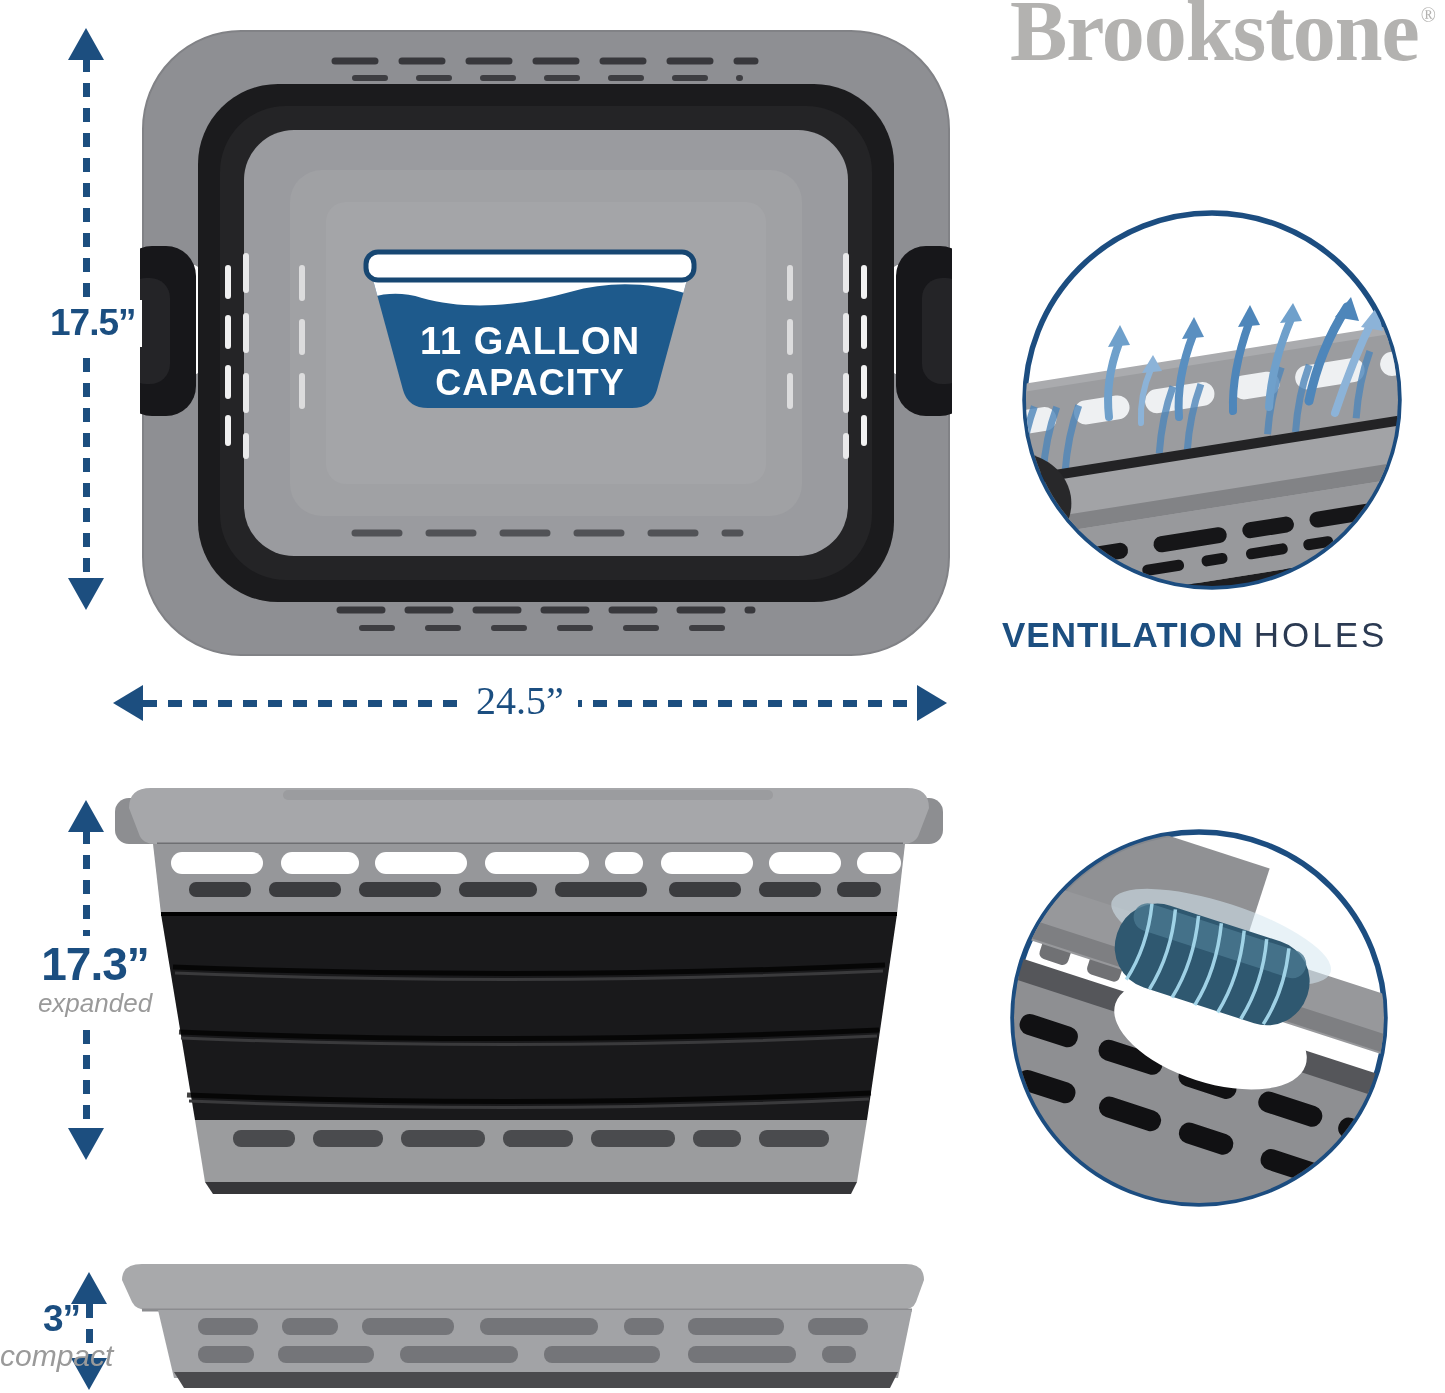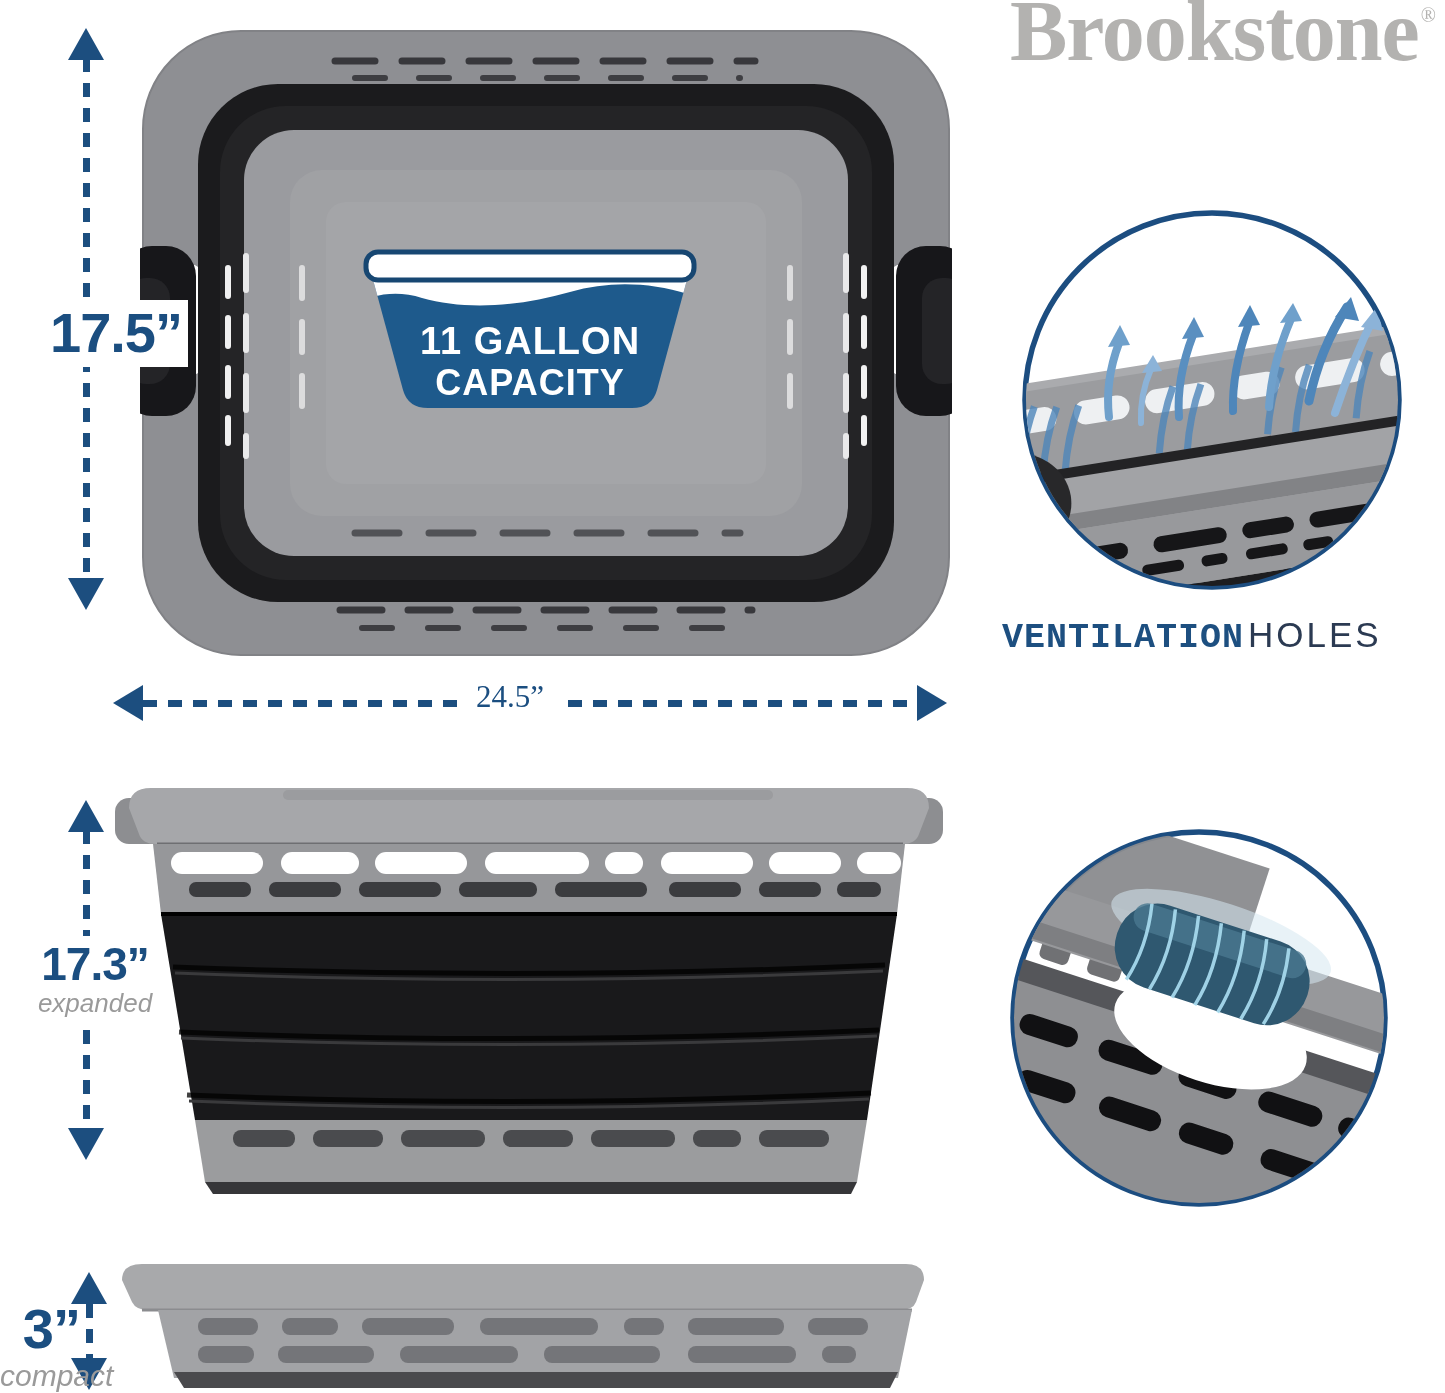--- a/index.html
+++ b/index.html
@@ -16,31 +16,31 @@
   .vline{position:absolute;width:7px;
          background:repeating-linear-gradient(to bottom,#1c4e7f 0 14px,rgba(0,0,0,0) 14px 25px);}
   .hline{position:absolute;height:7px;
          background:repeating-linear-gradient(to right,#1c4e7f 0 14px,rgba(0,0,0,0) 14px 25px);}
   .tri{position:absolute;width:0;height:0;}
   .tri-up{border-left:18px solid transparent;border-right:18px solid transparent;border-bottom:32px solid #1c4e7f;}
   .tri-down{border-left:18px solid transparent;border-right:18px solid transparent;border-top:32px solid #1c4e7f;}
   .tri-left{border-top:18px solid transparent;border-bottom:18px solid transparent;border-right:30px solid #1c4e7f;}
   .tri-right{border-top:18px solid transparent;border-bottom:18px solid transparent;border-left:30px solid #1c4e7f;}
 
-  .dim-num{color:#1b4e80;font-weight:700;font-size:56px;letter-spacing:-1px;line-height:1.05;}
+  .dim-num{color:#1b4e80;font-weight:700;font-size:37px;letter-spacing:-1px;line-height:1.05;}
   .dim-note{color:#9a9a9a;font-style:italic;font-size:26px;font-weight:400;letter-spacing:0;text-align:center;}
   .dlabel-v{position:absolute;background:#fff;padding:4px 6px;text-align:center;}
   .dlabel-h{position:absolute;background:#fff;padding:2px 14px;color:#1b4e80;
-            font-family:"Liberation Serif",serif;font-size:31px;line-height:1;}
+            font-family:"Liberation Serif",serif;font-size:40px;line-height:1;}
   .dlabel-r{position:absolute;text-align:right;}
 
   
   .callout{position:absolute;text-align:center;font-size:35px;line-height:1.1;white-space:nowrap;}
-  .callout .em{color:#1d4f80;font-weight:700;letter-spacing:1px;font-family:Liberation Mono, monospace;}
-  .callout .rest{color:#2b3a52;font-weight:400;letter-spacing:3px;margin-left:4px;}
+  .callout .em{color:#1d4f80;font-weight:700;letter-spacing:1px;}
+  .callout .rest{color:#2b3a52;font-weight:400;letter-spacing:3px;margin-left:10px;}
 
   
   .bt1{font-family:"Liberation Sans",sans-serif;font-weight:700;font-size:38px;fill:#ffffff;
        text-anchor:middle;letter-spacing:1px;}
   .bt2{font-family:"Liberation Sans",sans-serif;font-weight:700;font-size:36px;fill:#ffffff;
        text-anchor:middle;letter-spacing:1px;}
 </style>
 </head>
 <body>
 

